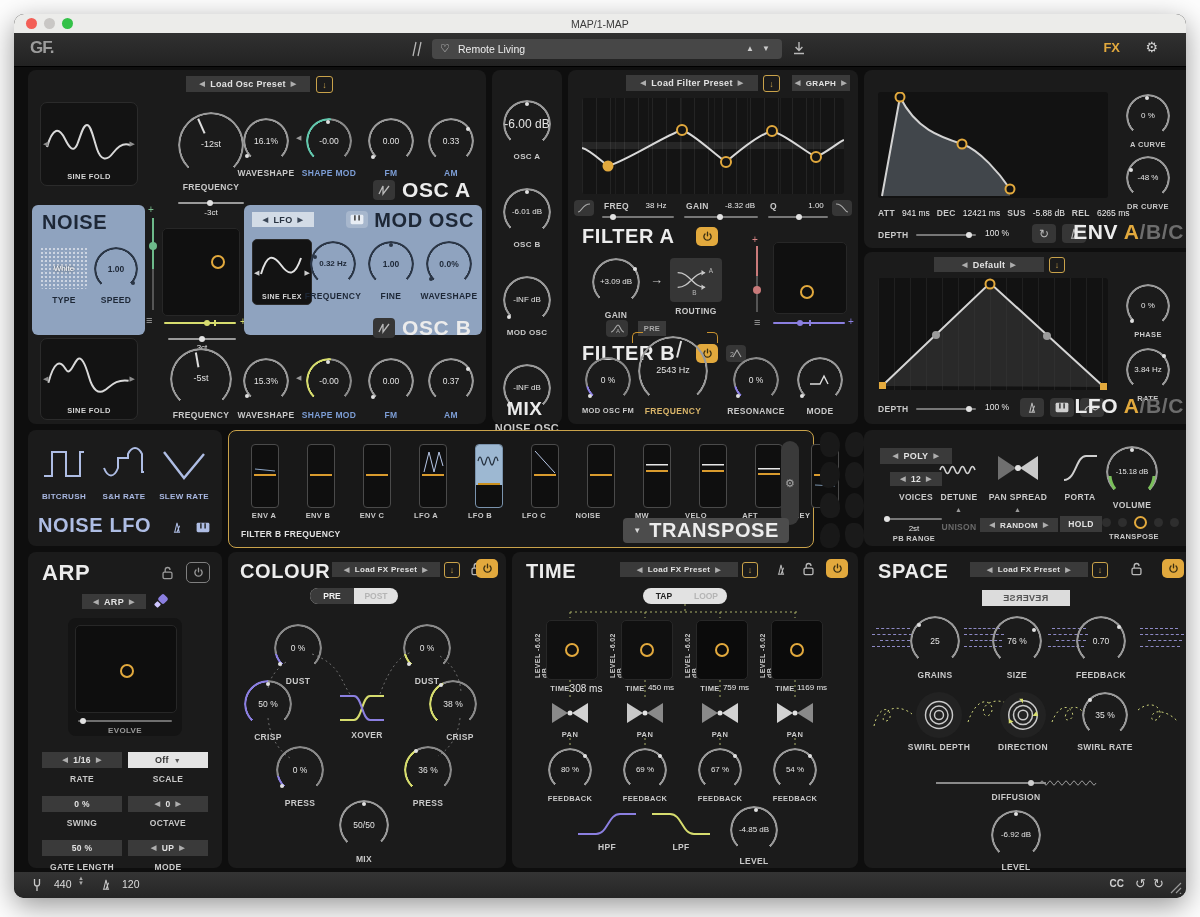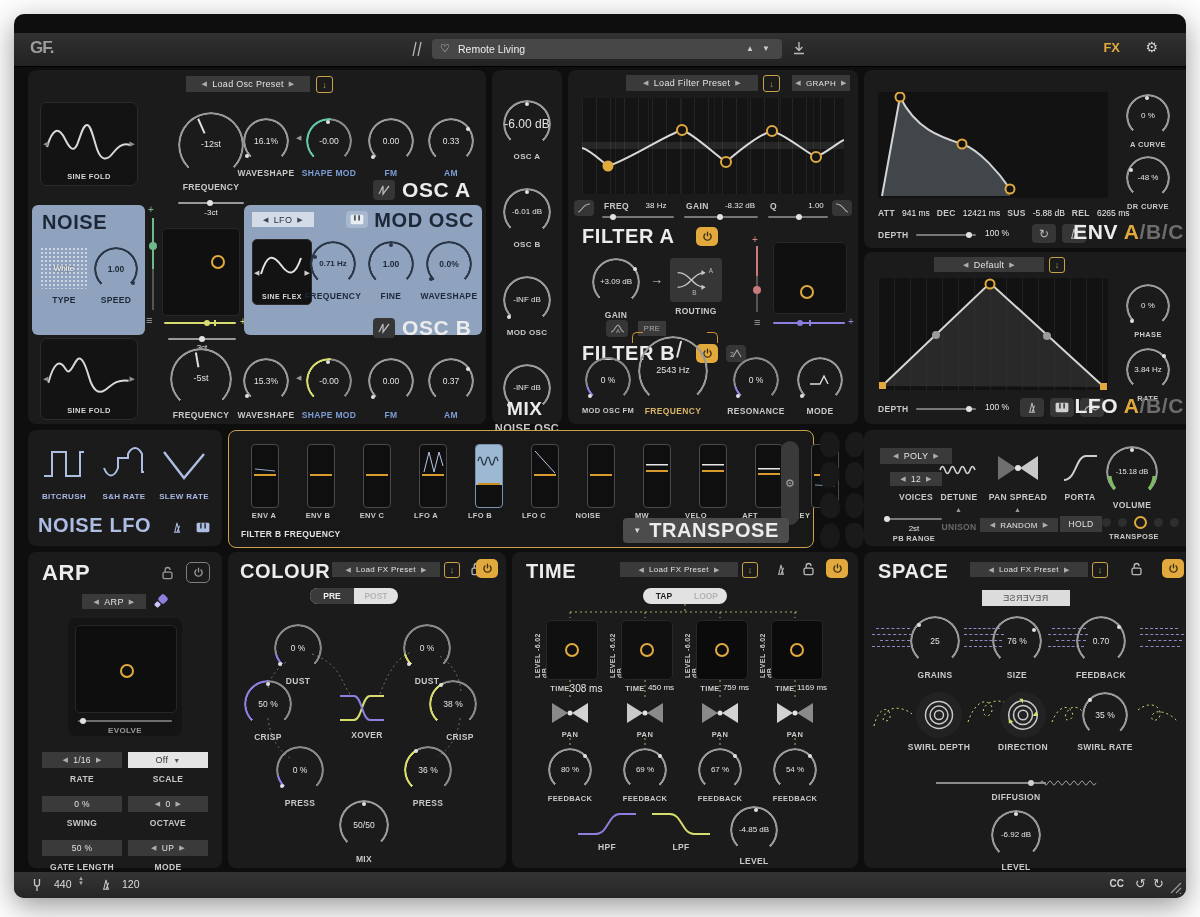--- a/index.html
+++ b/index.html
@@ -17,21 +17,21 @@
   .K{position:absolute;border-radius:50%;display:flex;align-items:center;justify-content:center;text-align:center}
   .K::before{content:"";position:absolute;inset:0;border-radius:50%;
     background:conic-gradient(from 225deg,var(--a1,#9a9a9a) 0 var(--f,270deg),var(--a2,#8a8a8a) var(--f,270deg) 270deg,transparent 270deg 360deg);
     -webkit-mask:radial-gradient(farthest-side,#0000 calc(100% - 2.6px),#000 calc(100% - 2.1px));
     mask:radial-gradient(farthest-side,#0000 calc(100% - 2.6px),#000 calc(100% - 2.1px))}
   .K .kv{font-size:9px;color:#e4e4e4;z-index:1;line-height:1.05}
   .K.dk::before{--a1:#2b3646;--a2:#2b3646}
   .K.dk .kv{color:#1d2736;font-weight:700}
   .K .nd{position:absolute;left:calc(50% - 1px);top:6%;width:2px;height:24%;background:#ddd;transform-origin:50% 200%;z-index:1}
   .K .kd{position:absolute;width:4px;height:4px;border-radius:50%;background:#e0e0e0;z-index:1}
-  .P{position:absolute;display:flex;align-items:center;justify-content:center;gap:5px;background:#3a3a3a;border-radius:0;font-size:9px;font-weight:400;color:#e2e2e2;letter-spacing:.3px;white-space:nowrap}
+  .P{position:absolute;display:flex;align-items:center;justify-content:center;gap:5px;background:#3a3a3a;border-radius:0;font-size:9px;font-weight:700;color:#e2e2e2;letter-spacing:.3px;white-space:nowrap}
   .P .a{font-size:7px;color:#aeaeae}
   .P.light{background:rgba(226,232,240,.8);color:#27313f}
   .P.light .a{color:#3a4656}
   .DL{position:absolute;width:15px;height:15px;border:1px solid #c9a24a;border-radius:3px;color:#c9a24a;font-size:9px;display:flex;align-items:center;justify-content:center;font-weight:700}
   .IB{position:absolute;background:#363636;border-radius:4px;display:flex;align-items:center;justify-content:center}
   .PWR{position:absolute;width:22px;height:19px;border-radius:5px;display:flex;align-items:center;justify-content:center}
   .PWR.on{background:#e2a93d}
   .PWR.off{border:1.5px solid #7f7f7f}
   .S{position:absolute;height:2px;background:#9a9a9a;border-radius:1px}
   .S .dot{position:absolute;width:6px;height:6px;border-radius:50%;background:#e2e2e2;top:-2px}
@@ -46,20 +46,28 @@
   .dashrow i{display:block;border-top:1px dashed #8d89c4;height:5px}
   .mirror{display:inline-block;transform:scaleX(-1)}
   svg{display:block}
   .noisetex{background-image:radial-gradient(#cdd5e2 .8px,transparent .9px),radial-gradient(#9fb0c6 .8px,transparent .9px);background-size:4px 4px,5px 5px;background-position:0 0,2px 2px}
 </style>
 </head>
 <body>
 
 <div id="win">
 
+  <div id="titlebar">
+    <span class="tl">
+      <i style="background:#f35f57"></i>
+      <i style="background:#c9c7c5"></i>
+      <i style="background:#33c148"></i>
+    </span>
+    <span class="t">MAP/1-MAP</span>
+  </div>
 
   <div id="toolbar">
     <div style="position:absolute;left:16px;top:5px;font-size:17px;font-weight:800;letter-spacing:-1px;color:#9c9c9c">GF.</div>
     <svg style="position:absolute;left:396px;top:8px" width="14" height="16" viewBox="0 0 14 16">
         <path d="M6 1 3 15M11 1 8 15" stroke="#b5b5b5" stroke-width="1.3"></path>
       </svg>
     <div style="position:absolute;left:418px;top:6px;width:350px;height:20px;background:#474747;border-radius:4px">
       <span style="position:absolute;left:8px;top:3px;font-size:11px;color:#ddd">♡</span>
       <span style="position:absolute;left:26px;top:4px;font-size:10.5px;color:#eee">Remote Living</span>
       <span style="position:absolute;right:28px;top:5px;font-size:8px;color:#ccc">▲</span>
@@ -168,21 +176,21 @@
       <div class="WB" style="left:8px;top:34px;width:58px;height:64px;border-radius:5px">
         <svg width="56" height="42" viewBox="0 0 56 42" style="margin-top:4px">
             <path d="M8 30 C14 10 20 10 28 21 C36 32 42 32 48 14" fill="none" stroke="#e2e2e2" stroke-width="2"></path>
           </svg>
         <span class="ar" style="left:1px;color:#cfcfcf">◀</span>
         <span class="ar" style="right:1px;color:#cfcfcf">▶</span>
         <span class="nm" style="font-size:7px">SINE FLEX</span>
       </div>
       <div class="K dk" style="left:66px;top:36px;width:46px;height:46px">
           <span class="kd" style="left:3px;top:14px;background:#2b3646"></span>
-          <span class="kv" style="font-size:8px">0.71 Hz</span>
+          <span class="kv" style="font-size:8px">0.32 Hz</span>
         </div>
       <div class="L dk" style="left:89px;top:86px">FREQUENCY</div>
       <div class="K dk" style="left:124px;top:36px;width:46px;height:46px">
           <span class="kd" style="left:21px;top:2px;background:#2b3646"></span>
           <span class="kv" style="font-size:8.5px">1.00</span>
         </div>
       <div class="L dk" style="left:147px;top:86px">FINE</div>
       <div class="K dk" style="left:182px;top:36px;width:46px;height:46px">
           <span class="kd" style="left:3px;bottom:6px;background:#2b3646"></span>
           <span class="kv" style="font-size:8.5px">0.0%</span>

